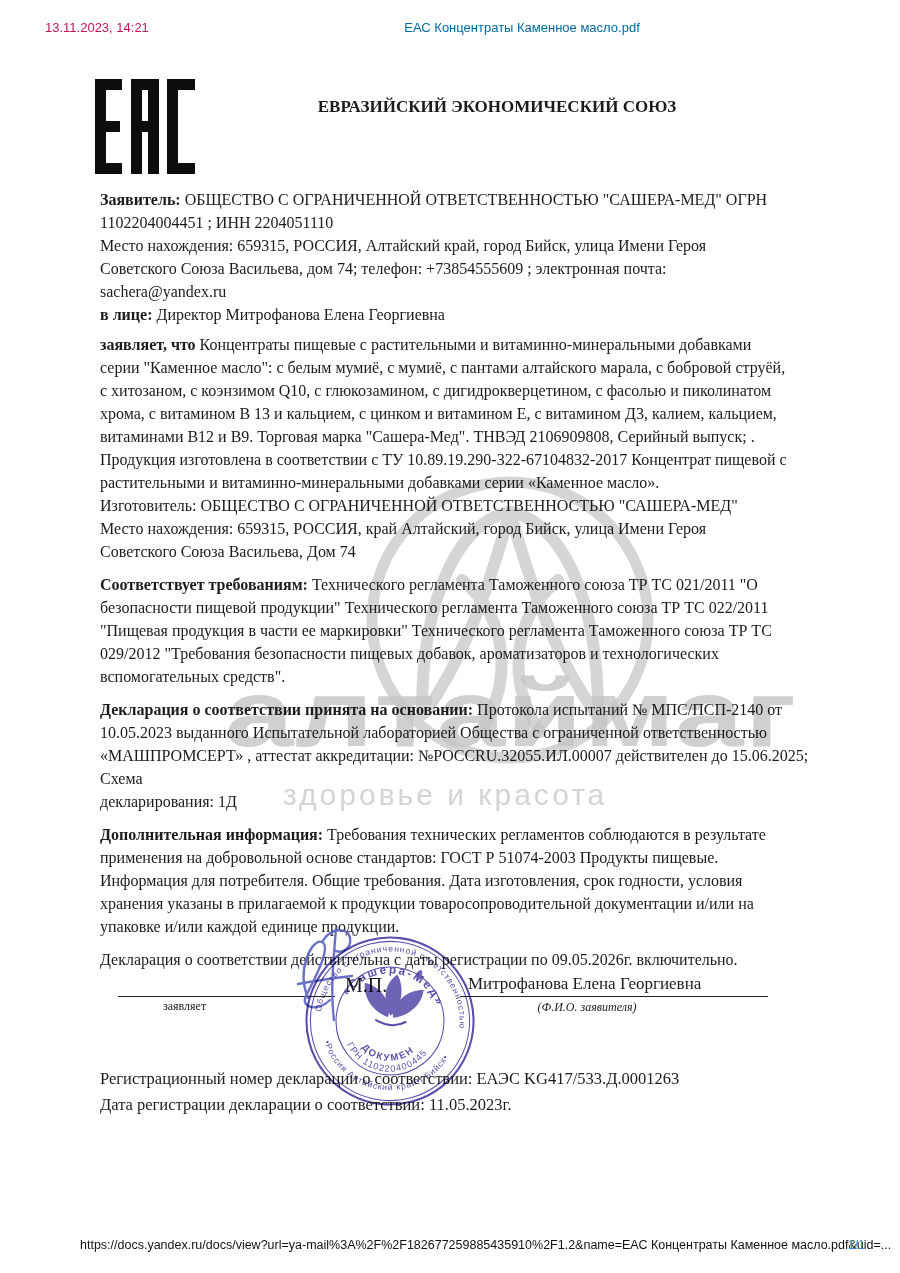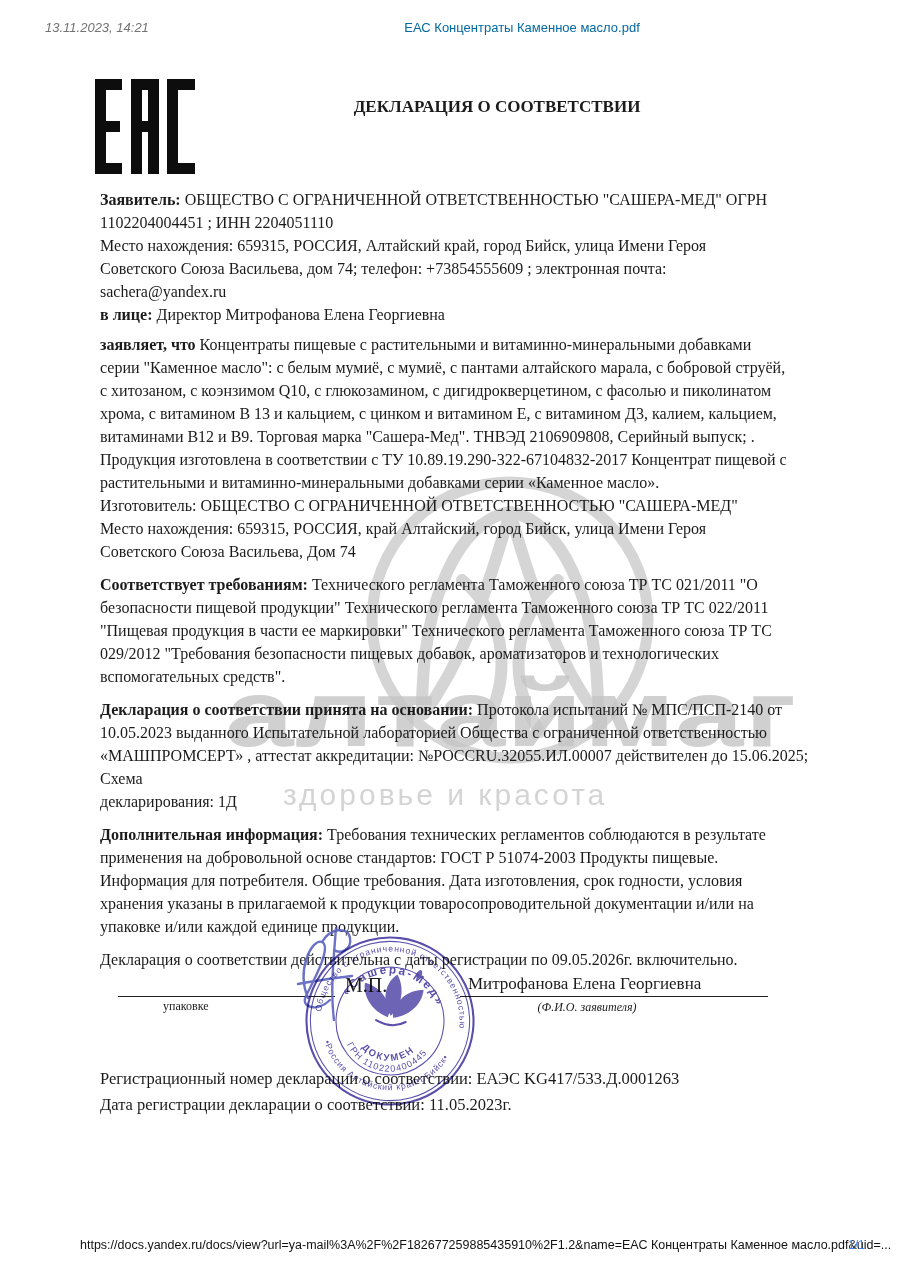--- a/index.html
+++ b/index.html
@@ -1,20 +1,20 @@
 <!DOCTYPE html>
 <html><head>
 <meta charset="utf-8">
 <style>
   html,body{margin:0;padding:0;}
   body{width:900px;height:1273px;background:#ffffff;position:relative;overflow:hidden;
        font-family:"Liberation Serif",serif;color:#1b1b1b;}
   
   .hdr-date{position:absolute;left:45px;top:20px;font-family:"Liberation Sans",sans-serif;
-            font-size:13px;color:#737373;font-style:italic;}
+            font-size:13px;color:#be185d;}
   .hdr-title{position:absolute;left:222px;top:20px;width:600px;text-align:center;
              font-family:"Liberation Sans",sans-serif;font-size:13px;color:#0369a1;}
   .ftr-url{position:absolute;left:48px;top:1238px;font-family:"Liberation Sans",sans-serif;
            font-size:12.5px;color:#111;padding-left:32px;}
   .ftr-page{position:absolute;left:848px;top:1238px;font-family:"Liberation Sans",sans-serif;
             font-size:12px;color:#3b82f6;}
   
   .eac-logo{position:absolute;left:95px;top:78px;width:100px;height:97px;}
   
   .doc-title{position:absolute;left:200px;top:94px;width:594px;text-align:center;
@@ -60,21 +60,21 @@
       <rect x="53" y="0" width="11" height="95"></rect>
     <rect x="36" y="0" width="28" height="11"></rect>
       <rect x="36" y="42" width="28" height="11"></rect>
     <rect x="72" y="0" width="11" height="95"></rect>
       <rect x="72" y="0" width="28" height="11"></rect>
     <rect x="72" y="84" width="28" height="11"></rect>
   </g>
 </svg>
 
 <div class="doc-title">
-  <div>ДЕКЛАРАЦИЯ О СООТВЕТСТВИИ</div>
+  <div>ЕВРАЗИЙСКИЙ ЭКОНОМИЧЕСКИЙ СОЮЗ</div>
 </div>
 
 <svg class="wm-flower" width="296" height="310" viewBox="0 0 296 310" aria-hidden="true">
   <g fill="none" stroke="#cecece" stroke-width="12" stroke-linecap="round">
     <circle cx="148" cy="158" r="138" stroke-width="11"></circle>
     <path d="M60,250 C60,130 100,58 148,50 C196,58 236,130 236,250"></path>
     <path d="M148,50 C122,142 98,202 62,252"></path>
     <path d="M148,50 C174,142 198,202 234,252"></path>
     <path d="M100,118 C148,158 150,222 118,270"></path>
     <path d="M196,118 C148,158 146,222 178,270"></path>
@@ -111,21 +111,21 @@
 декларирования: 1Д</span></div>
     <div class="para"><span class="bold">Дополнительная информация:</span><span> Требования технических регламентов соблюдаются в результате
 применения на добровольной основе стандартов: ГОСТ Р 51074-2003 Продукты пищевые.
 Информация для потребителя. Общие требования. Дата изготовления, срок годности, условия
 хранения указаны в прилагаемой к продукции товаросопроводительной документации и/или на
 упаковке и/или каждой единице продукции.</span></div>
     <div class="para"><span>Декларация о соответствии действительна с даты регистрации по 09.05.2026г. включительно.</span></div>
   </div>
 
 <div class="sig-line-left"></div>
-<div class="sig-podpis">упаковке</div>
+<div class="sig-podpis">заявляет</div>
 <div class="sig-mp">М.П.</div>
 <div class="sig-name">Митрофанова Елена Георгиевна</div>
 <div class="sig-line-right"></div>
 <div class="sig-fio">(Ф.И.О. заявителя)</div>
 
 <svg class="sig-scribble" width="130" height="105" viewBox="0 0 130 105" aria-hidden="true">
   <g fill="none" stroke="#5b63c0" stroke-width="2.4" stroke-linecap="round" opacity="0.9">
     <path d="M30,78 C18,50 34,18 44,22 C54,27 36,60 28,76 C22,88 40,92 52,80"></path>
     <path d="M58,8 C56,35 52,70 56,100"></path>
     <path d="M44,22 C52,8 70,6 72,18 C74,30 62,34 56,30"></path>

